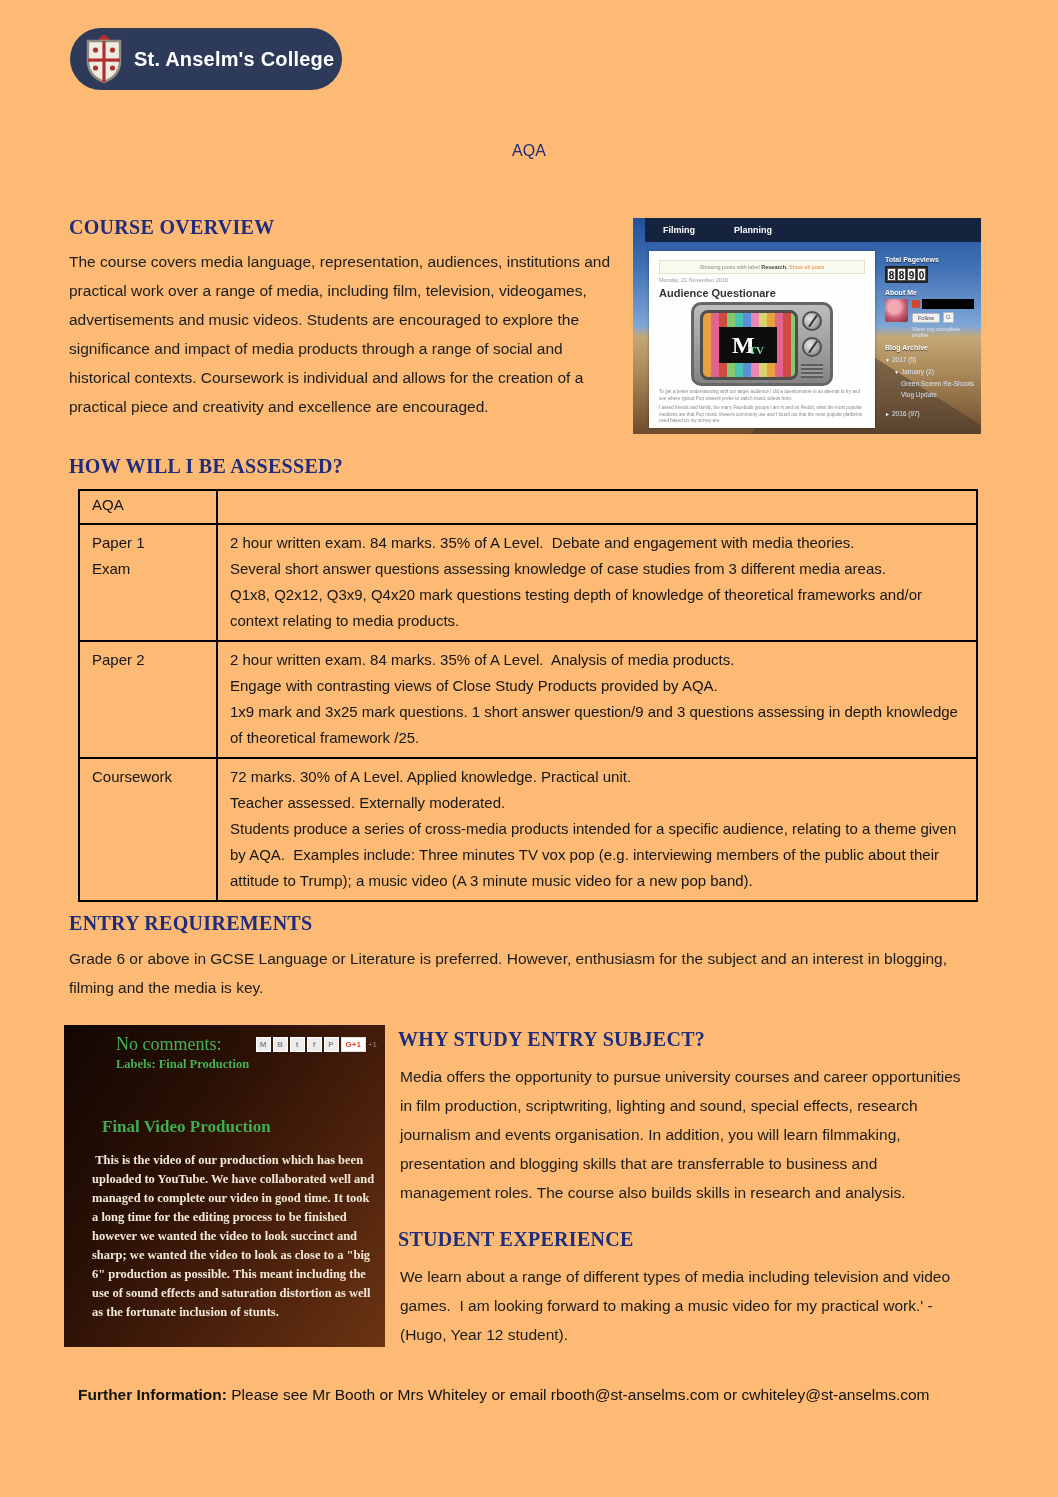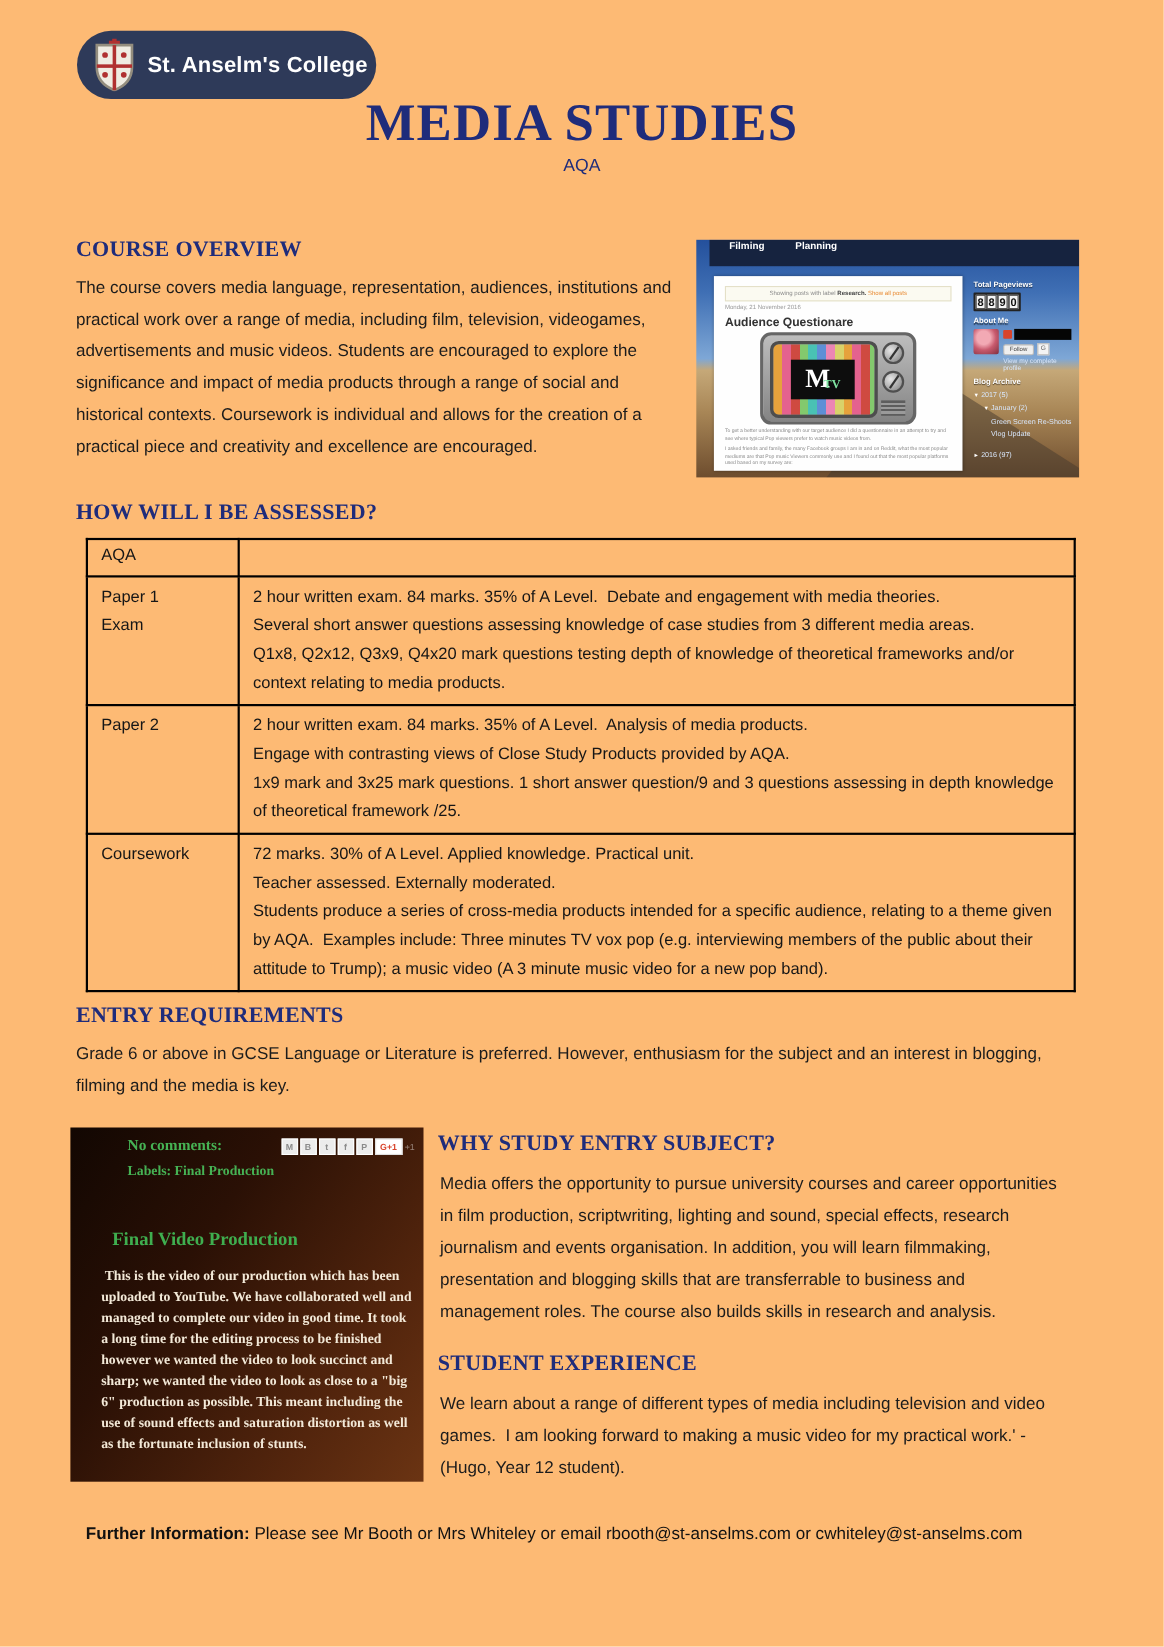--- a/index.html
+++ b/index.html
@@ -25,21 +25,21 @@
   .atable td{border:2px solid #000;vertical-align:top;padding:5px 12px 6px 12px;}
   .atable .c1{width:112px;}
   .cell-line{white-space:pre-wrap;line-height:26px;}
 
   
   .blog1{position:absolute;left:633px;top:218px;width:348px;height:216px;overflow:hidden;
          background:linear-gradient(180deg,#24509c 0%,#3f6fb4 22%,#7ea7d6 50%,#c5a878 55%,#a98757 72%,#6e4d2e 100%);}
   .blog1 .road{position:absolute;left:0;top:0;width:100%;height:100%;
          background:rgba(70,58,46,.5);clip-path:polygon(56% 55%,60% 55%,100% 96%,100% 100%,34% 100%);}
   .b1-nav{position:absolute;left:12px;top:0;right:0;height:24px;background:#16233f;
-          display:flex;align-items:flex-start;gap:28px;padding-left:18px;}
+          display:flex;align-items:center;gap:39px;padding-left:18px;}
   .b1-tab{color:#fff;font-size:9px;font-weight:700;}
   .b1-panel{position:absolute;left:16px;top:33px;width:226px;height:177px;background:#fefefe;box-shadow:0 0 3px rgba(0,0,0,.35);}
   .b1-notice{margin:9px 10px 3px 10px;border:1px solid #e4e0c8;background:#fbfaf1;padding:3px 2px;
              font-size:5.5px;color:#8a8a8a;text-align:center;}
   .b1-notice b{color:#444;}
   .b1-notice .lnk{color:#e8882f;}
   .b1-date{font-size:5.5px;color:#9a9a9a;margin:2px 0 0 10px;}
   .b1-title{font-size:11px;font-weight:700;color:#333;margin:4px 0 2px 10px;}
   .b1-para{font-size:4.6px;line-height:6.5px;color:#8a8a8a;margin:3px 10px 0 10px;filter:blur(.2px);}
   
@@ -74,21 +74,21 @@
   .profile-lnk{font-size:6px;color:#d8e6fa;margin-top:3px;}
   .arch{font-size:6.5px;color:#d8e6fa;line-height:11px;}
   .arch .ind1{margin-left:9px;} .arch .ind2{margin-left:16px;}
   .tri{font-size:5px;color:#fff;margin-right:2px;}
 
   
   .blog2{position:absolute;left:64px;top:1025px;width:321px;height:322px;overflow:hidden;
          font-family:"Liberation Serif",serif;
          background:linear-gradient(125deg,#120702 0%,#2a1005 35%,#53250d 75%,#6b3413 100%);}
   .b2-row1{position:absolute;left:52px;top:9px;right:8px;display:flex;align-items:center;}
-  .b2-green{color:#46b254;font-weight:700;font-size:14px;}
+  .b2-green{color:#46b254;font-weight:400;font-size:18px;}
   .share{display:flex;gap:2px;margin-left:auto;align-items:center;}
   .sh-ic{width:13px;height:13px;background:#ececec;border:1px solid #fff;color:#8a8a8a;
          font-size:8px;font-weight:700;text-align:center;line-height:13px;font-family:"Liberation Sans",sans-serif;}
   .gplus{height:13px;background:#fff;border:1px solid #e0e0e0;color:#d9442c;font-weight:700;font-size:8px;
          line-height:13px;padding:0 4px;font-family:"Liberation Sans",sans-serif;}
   .plus1{font-size:8px;color:rgba(255,255,255,.45);font-family:"Liberation Sans",sans-serif;}
   .b2-labels{position:absolute;left:52px;top:32px;color:#46b254;font-weight:700;font-size:12.5px;}
   .b2-title{position:absolute;left:38px;top:92px;color:#3fae4f;font-weight:700;font-size:17px;}
   .b2-body{position:absolute;left:28px;top:126px;width:286px;color:#f3e9d8;font-size:12.5px;
            line-height:19px;font-weight:700;white-space:pre-wrap;}
@@ -109,21 +109,20 @@
       <path d="M4 6 L36 6 L36 26 C36 38 28 44 20 47 C12 44 4 38 4 26 Z" fill="#efece2" stroke="#938d7e" stroke-width="2.4"></path>
       <rect x="18.4" y="6" width="3.2" height="41" fill="#b03030"></rect>
       <rect x="4" y="23.5" width="32" height="3.2" fill="#b03030"></rect>
       <circle cx="11.5" cy="15" r="2.6" fill="#b03030"></circle>
       <circle cx="28.5" cy="15" r="2.6" fill="#b03030"></circle>
       <circle cx="11.5" cy="33" r="2.6" fill="#b03030"></circle>
       <circle cx="28.5" cy="33" r="2.6" fill="#b03030"></circle>
     </svg>
     <span class="logo-text">St. Anselm's College</span>
   </div>
-  <div class="page-title">MEDIA STUDIES</div>
   <div class="exam-board">AQA</div>
 
   <div class="sec-h" style="left:69px;top:216px;">COURSE OVERVIEW</div>
   <div class="body-txt" style="left:69px;top:247px;width:548px;">The course covers media language, representation, audiences, institutions and practical work over a range of media, including film, television, videogames, advertisements and music videos. Students are encouraged to explore the significance and impact of media products through a range of social and historical contexts. Coursework is individual and allows for the creation of a practical piece and creativity and excellence are encouraged.</div>
 
   <div class="blog1">
     <div class="road"></div>
     <div class="b1-nav">
       <span class="b1-tab">Filming</span>
       <span class="b1-tab">Planning</span>

